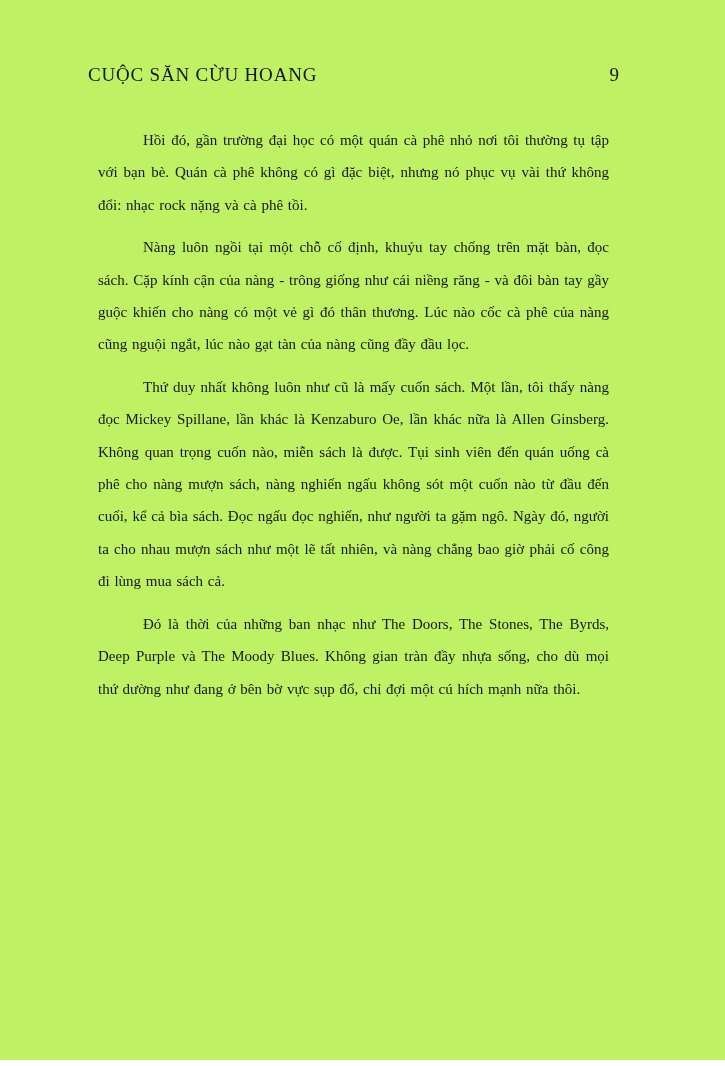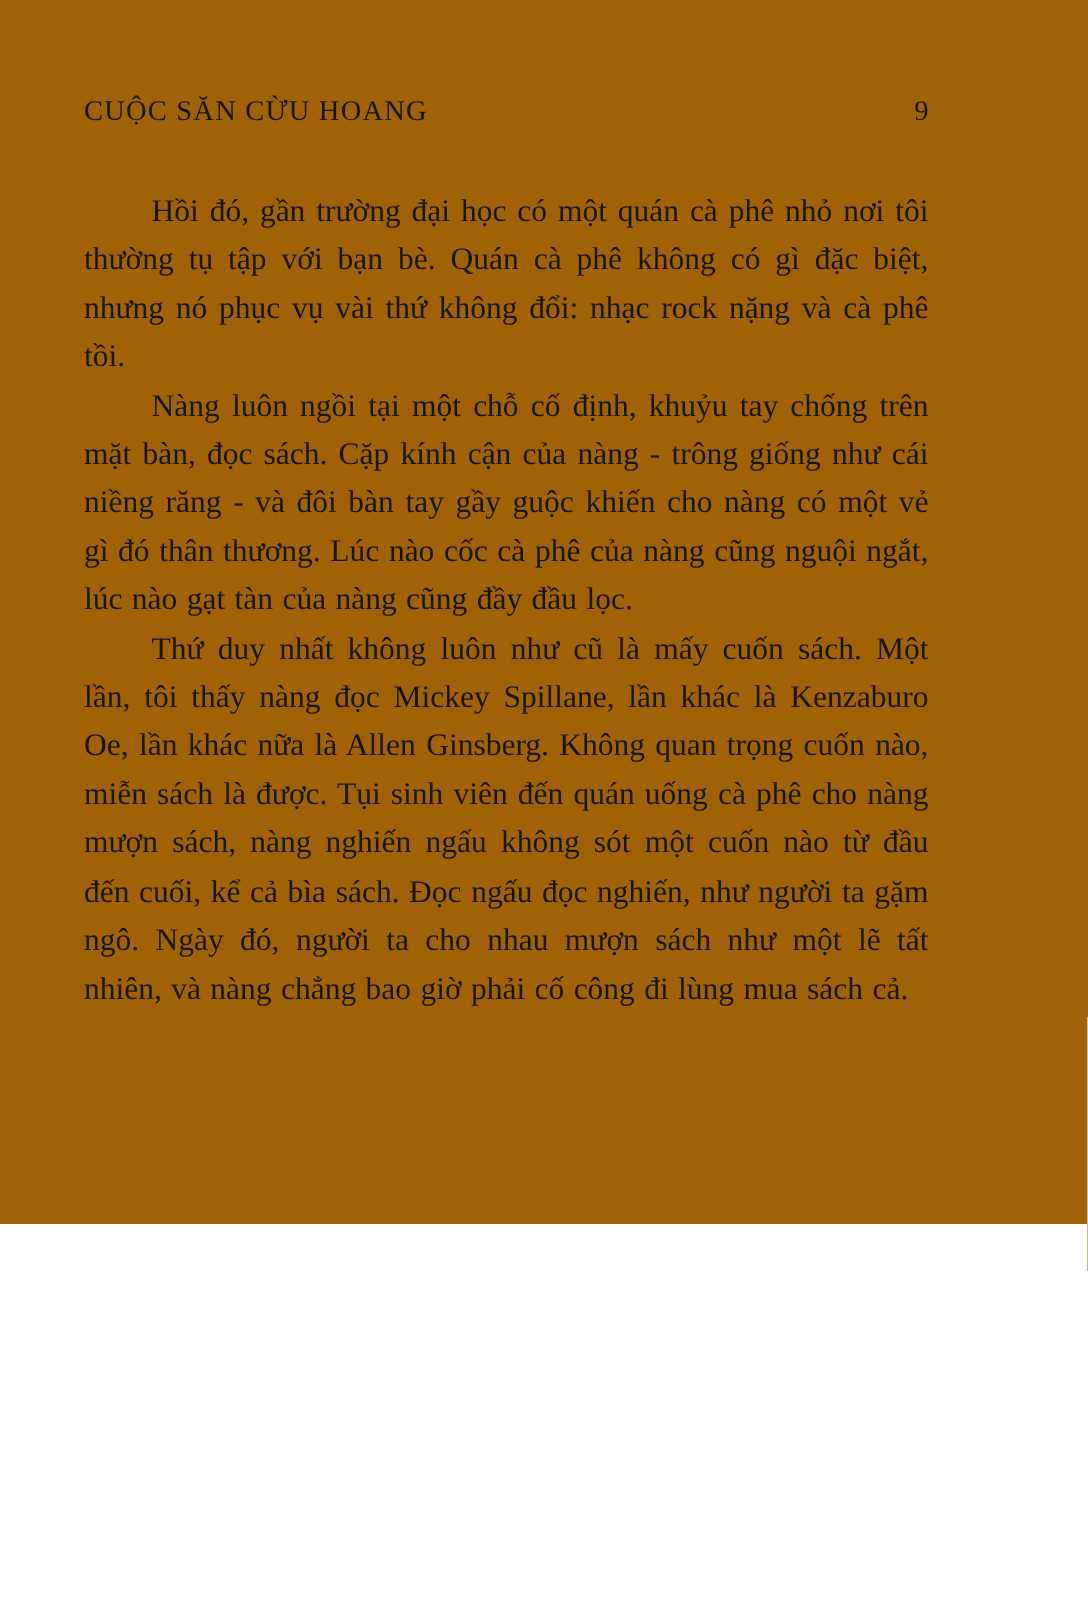--- a/index.html
+++ b/index.html
@@ -3,57 +3,58 @@
 <meta charset="utf-8">
 <style>
   html, body {
     margin: 0;
     padding: 0;
     background: #ffffff;
   }
   .page {
     position: relative;
     width: 725px;
-    height: 816px;
-    background: #a16207;
+    height: 1060px;
+    background: #bef264;
     box-sizing: border-box;
-    padding: 62px 106px 0 56px;
+    padding: 62px 106px 0 88px;
     font-family: "Liberation Serif", "DejaVu Serif", serif;
     color: #161616;
     overflow: hidden;
   }
   .running-head {
     display: flex;
     justify-content: space-between;
     align-items: baseline;
     font-size: 19px;
     line-height: 26px;
     margin: 0 0 36px 0;
   }
   .head-title {
     letter-spacing: 0.8px;
   }
   .page-number {
     font-size: 19px;
   }
   .body-text p {
-    margin: 0;
+    margin: 10px;
     text-align: justify;
     text-indent: 45px;
-    font-size: 21px;
+    font-size: 15px;
     line-height: 32.4px;
     word-spacing: 1px;
   }
 </style>
 </head>
 <body>
 
 <div class="page">
   <header class="running-head">
     <span class="head-title">CUỘC SĂN CỪU HOANG</span>
     <span class="page-number">9</span>
   </header>
   <main class="body-text">
     <p>Hồi đó, gần trường đại học có một quán cà phê nhỏ nơi tôi thường tụ tập với bạn bè. Quán cà phê không có gì đặc biệt, nhưng nó phục vụ vài thứ không đổi: nhạc rock nặng và cà phê tồi.</p>
     <p>Nàng luôn ngồi tại một chỗ cố định, khuỷu tay chống trên mặt bàn, đọc sách. Cặp kính cận của nàng - trông giống như cái niềng răng - và đôi bàn tay gầy guộc khiến cho nàng có một vẻ gì đó thân thương. Lúc nào cốc cà phê của nàng cũng nguội ngắt, lúc nào gạt tàn của nàng cũng đầy đầu lọc.</p>
     <p>Thứ duy nhất không luôn như cũ là mấy cuốn sách. Một lần, tôi thấy nàng đọc Mickey Spillane, lần khác là Kenzaburo Oe, lần khác nữa là Allen Ginsberg. Không quan trọng cuốn nào, miễn sách là được. Tụi sinh viên đến quán uống cà phê cho nàng mượn sách, nàng nghiến ngấu không sót một cuốn nào từ đầu đến cuối, kể cả bìa sách. Đọc ngấu đọc nghiến, như người ta gặm ngô. Ngày đó, người ta cho nhau mượn sách như một lẽ tất nhiên, và nàng chẳng bao giờ phải cố công đi lùng mua sách cả.</p>
+    <p>Đó là thời của những ban nhạc như The Doors, The Stones, The Byrds, Deep Purple và The Moody Blues. Không gian tràn đầy nhựa sống, cho dù mọi thứ dường như đang ở bên bờ vực sụp đổ, chỉ đợi một cú hích mạnh nữa thôi.</p>
   </main>
 </div>
 
 </body></html>

